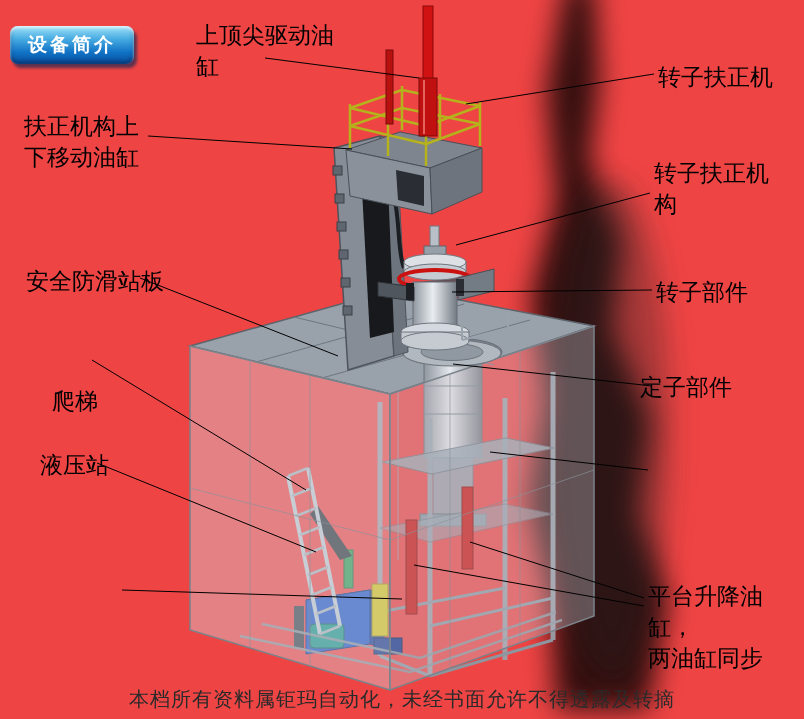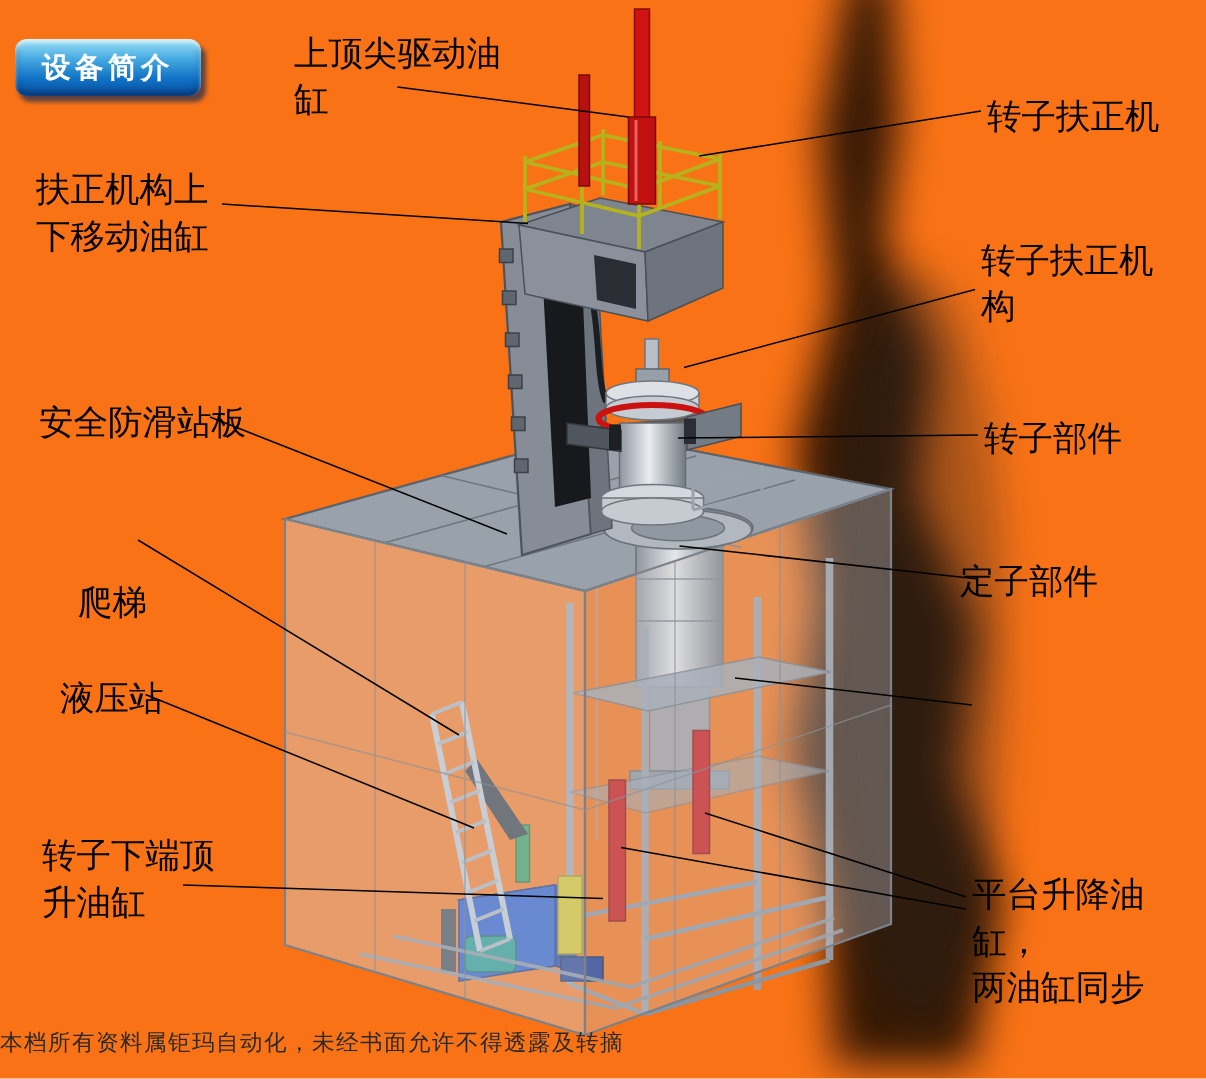--- a/index.html
+++ b/index.html
@@ -1,20 +1,20 @@
 <!DOCTYPE html>
 <html><head>
 <meta charset="utf-8">
 <style>
   html, body { margin: 0; padding: 0; background: #ffffff; }
   .canvas {
     position: relative;
     width: 804px;
     height: 719px;
-    background: #f97316;
+    background: #ef4444;
     overflow: hidden;
     font-family: "Liberation Sans", "DejaVu Sans", sans-serif;
     text-decoration: underline;
   }
   .layer { position: absolute; left: 0; top: 0; }
   .callout {
     position: absolute;
     font-size: 23px;
     line-height: 1.35;
     color: #000;
@@ -34,22 +34,22 @@
     font-size: 19px;
     font-weight: bold;
     letter-spacing: 3px;
     display: flex; align-items: center; justify-content: center;
     z-index: 40;
   }
   .footer {
     position: absolute;
     left: 0; top: 686px;
     width: 100%;
-    text-align: left;
-    font-size: 15px;
+    text-align: center;
+    font-size: 20px;
     color: #2a2a2a;
     letter-spacing: 1px;
     z-index: 30;
   }
   svg.layer { z-index: 10; }
   svg.leaders { z-index: 20; }
 </style>
 </head>
 <body>
 
@@ -234,20 +234,18 @@
   <div class="callout" style="left:658px; top:62px;">转子扶正机</div>
   <div class="callout" style="left:654px; top:158px;">转子扶正机
 构</div>
   <div class="callout" style="left:24px;  top:111px;">扶正机构上
 下移动油缸</div>
   <div class="callout" style="left:26px;  top:266px;">安全防滑站板</div>
   <div class="callout" style="left:656px; top:277px;">转子部件</div>
   <div class="callout" style="left:52px;  top:346px;margin-top:40px;">爬梯</div>
   <div class="callout" style="left:640px; top:372px;">定子部件</div>
   <div class="callout" style="left:40px;  top:450px;">液压站</div>
-  <div class="callout" style="left:28px;  top:555px;">转子下端顶
-升油缸</div>
   <div class="callout" style="left:648px; top:581px;">平台升降油缸，
 两油缸同步</div>
 
   <div class="footer">本档所有资料属钜玛自动化，未经书面允许不得透露及转摘</div>
 
 </div>
 
 </body></html>

